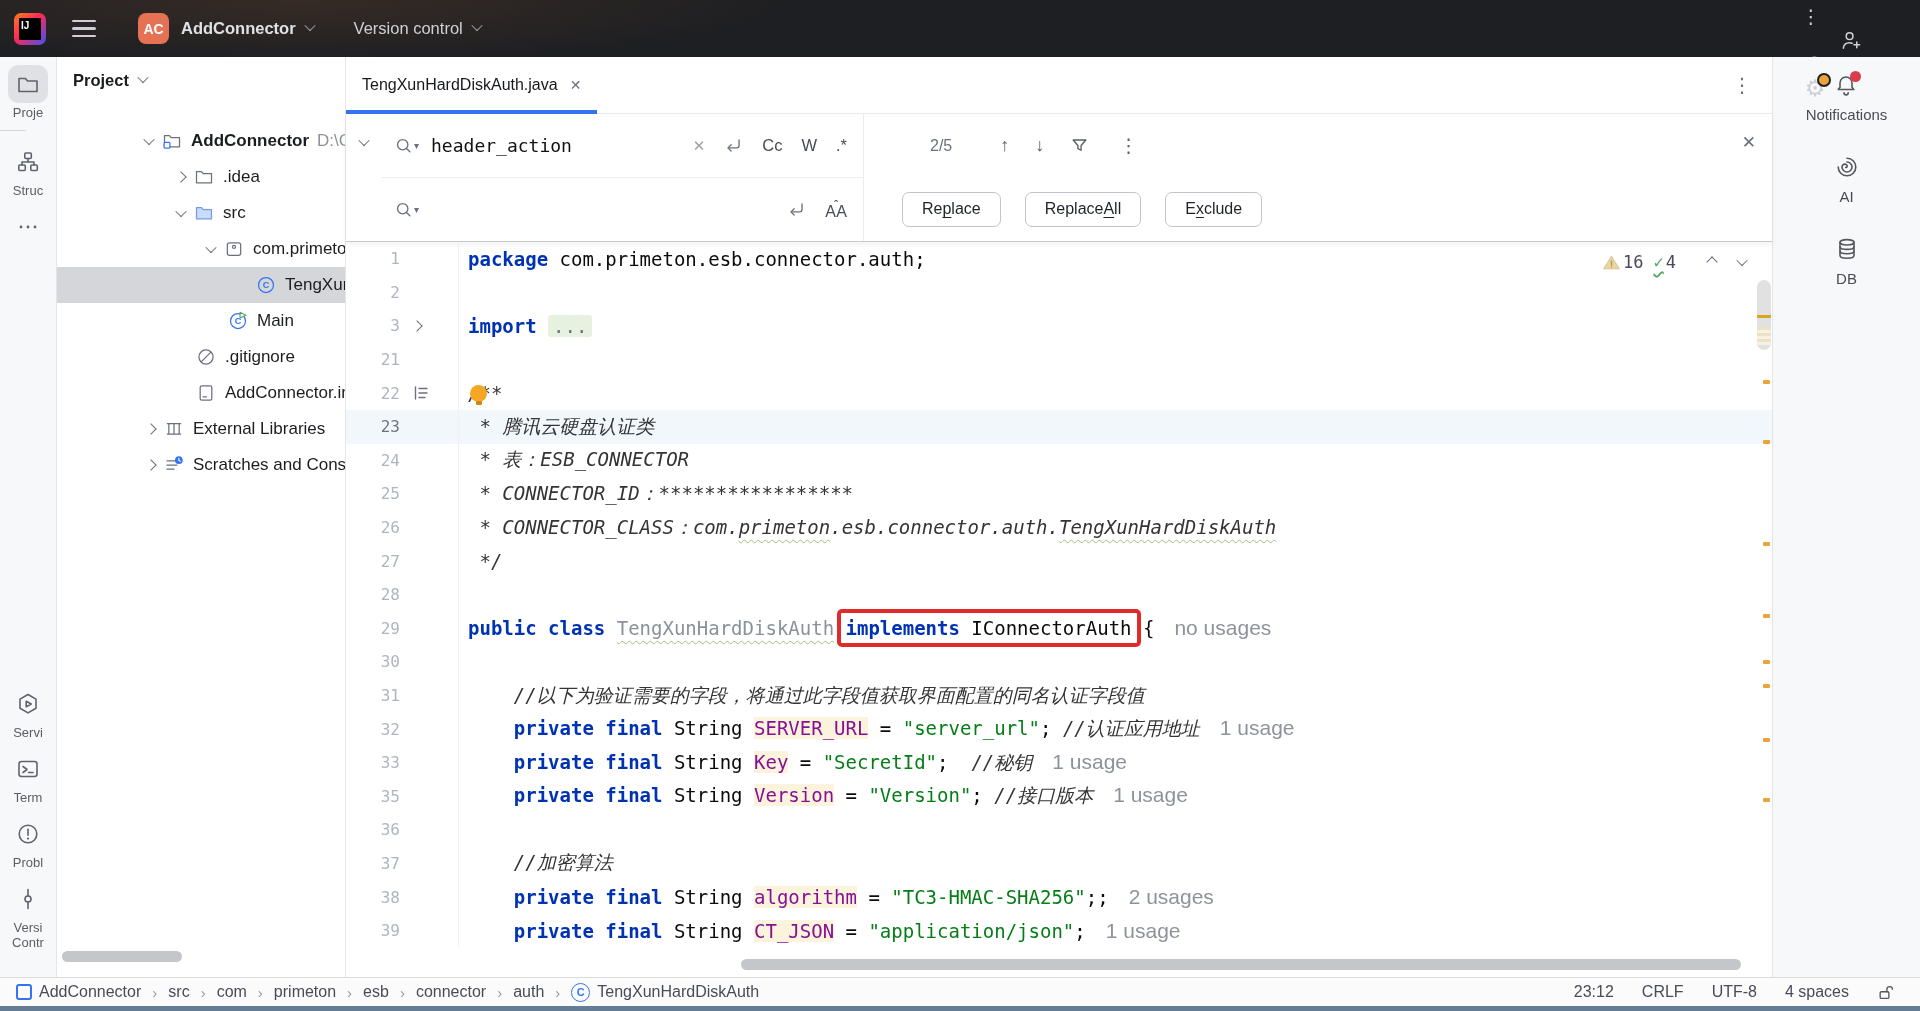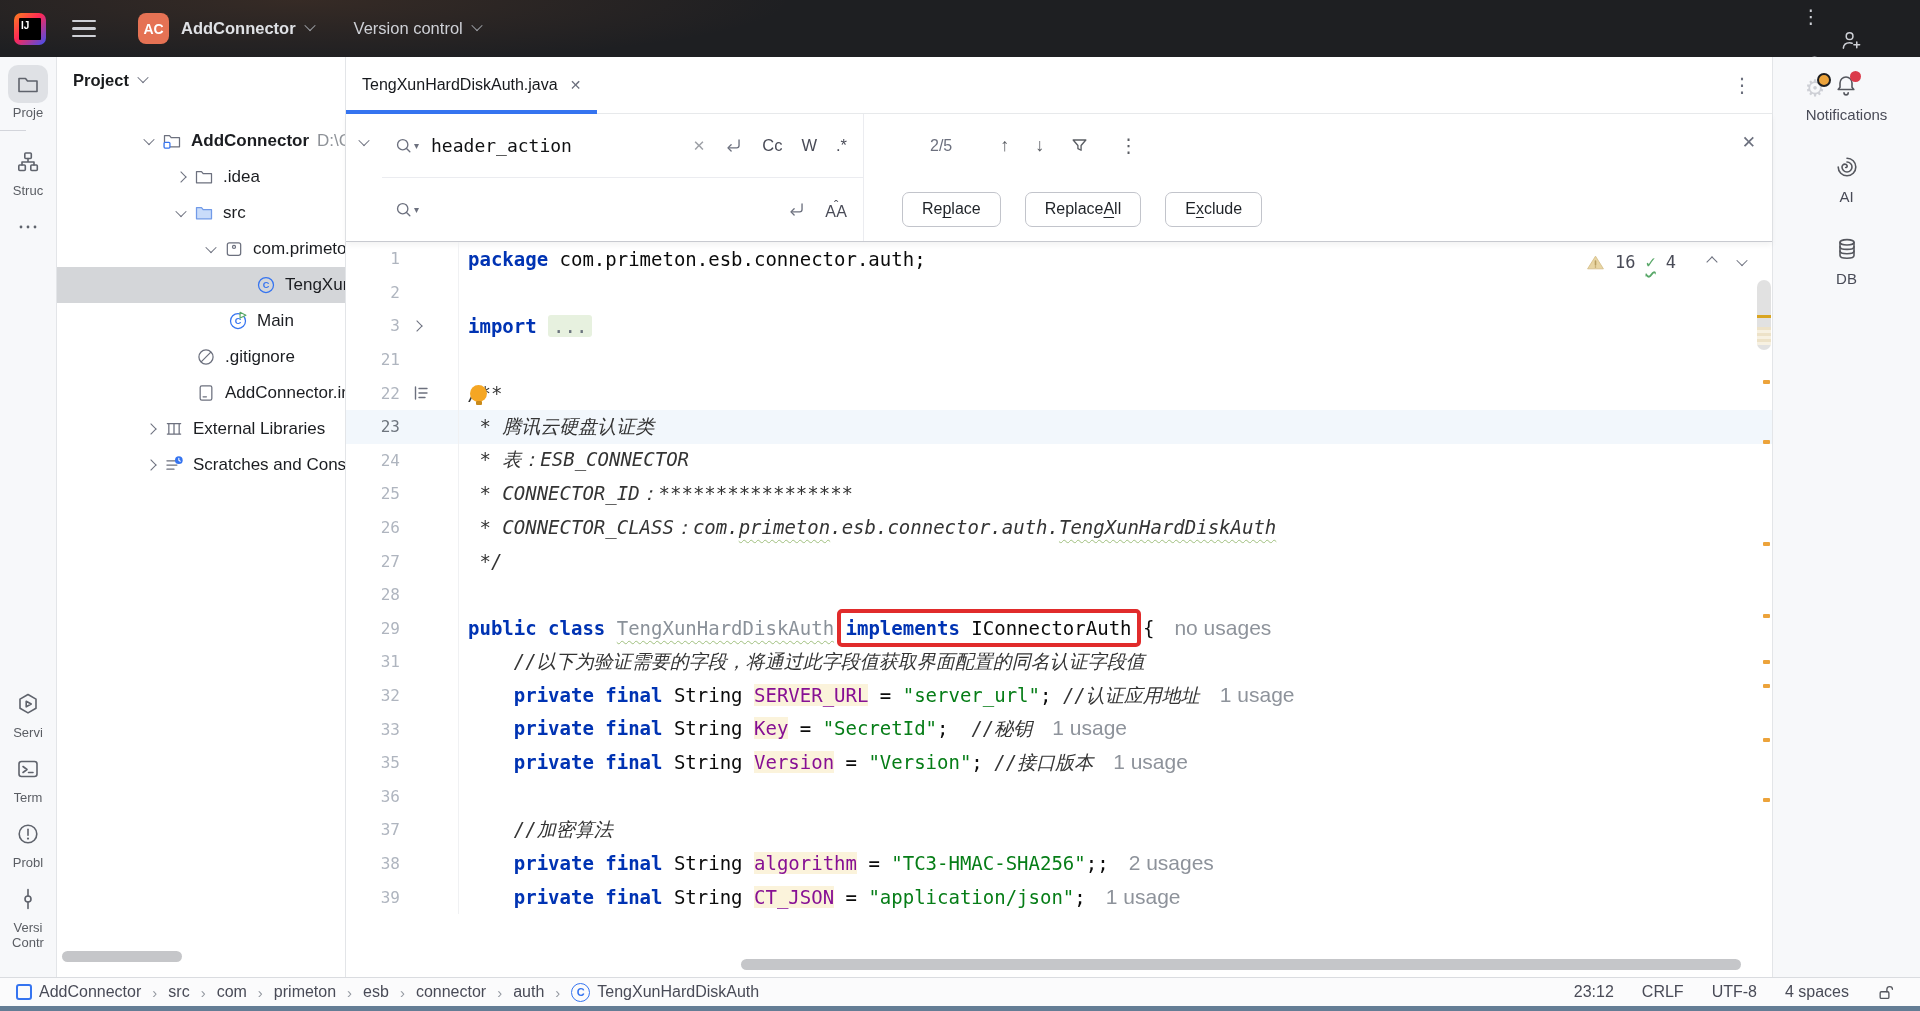--- a/index.html
+++ b/index.html
@@ -114,21 +114,21 @@
   .tok-str{color:#067D17;}
   .tok-fld{color:#871094;background:#FBF3DB;}
   .tok-cls{color:#8A9199;}
   .tok-hint{font-family:"Liberation Sans","DejaVu Sans",sans-serif;font-size:21px;color:#8E939B;margin-left:20px;font-style:normal;font-weight:normal;}
   .tok-fold{background:#E7F1DF;color:#6A737D;border-radius:3px;padding:0 5px;}
   .typo{text-decoration:underline wavy #9FBF7E;text-decoration-thickness:1px;text-underline-offset:5px;}
   .red-box{border:4px solid #E12B2B;border-radius:5px;padding:4px 5px;margin-left:-9px;margin-right:-9px;}
   .bulb{position:absolute;left:11px;top:3px;width:17px;height:17px;background:#F5A623;border-radius:50%;z-index:2;}
   .bulb::after{content:'';position:absolute;left:5.5px;bottom:-3px;width:6px;height:4px;background:#C98A1B;border-radius:1px;}
   #inspect{position:absolute;top:10px;right:26px;display:flex;align-items:center;font-size:17px;color:#494B57;}
-  #inspect .num{margin:0 10px 0 10px;}
+  #inspect .num{margin:0 10px 0 2px;}
   .check-mark{color:#59A869;font-weight:bold;text-decoration:underline wavy;text-decoration-thickness:1.5px;text-underline-offset:3px;}
   #inspect .chev{color:#6C707E;margin-left:22px;}
   #vscroll{position:absolute;top:0;right:0;width:16px;height:100%;}
   .vthumb{position:absolute;top:38px;right:1px;width:14px;height:70px;background:rgba(40,40,45,.14);border-radius:7px;}
   .mark-y{position:absolute;right:1px;width:14px;height:3px;background:#D9A521;top:73px;}
   .mark-tan{position:absolute;right:1px;width:14px;height:18px;top:85px;
     background:repeating-linear-gradient(180deg,#EDE2C8 0 3px,#F7F1E2 3px 6px);}
   .mark-o{position:absolute;right:2px;width:7px;height:4px;background:#ECA33B;border-radius:1px;}
   #hscroll{position:absolute;bottom:7px;left:395px;width:1000px;height:11px;border-radius:6px;background:rgba(90,93,99,.35);}
 
@@ -585,20 +585,27 @@
             </div>
             <div class="code-row">
               <div class="gutter">
                 <span class="lnum">29</span>
                 <span class="gicons"></span>
               </div>
               <div class="code-text"><span class="tok-kw">public class</span><span class="tok-pl"> </span><span class="tok-cls typo">TengXunHardDiskAuth</span><span class="tok-pl"> </span><span class="red-box"><span class="tok-kw">implements</span><span class="tok-pl"> IConnectorAuth</span></span><span class="tok-pl"> {</span><span class="tok-hint">no usages</span></div>
             </div>
             <div class="code-row">
               <div class="gutter">
+                <span class="lnum">30</span>
+                <span class="gicons"></span>
+              </div>
+              <div class="code-text"></div>
+            </div>
+            <div class="code-row">
+              <div class="gutter">
                 <span class="lnum">31</span>
                 <span class="gicons"></span>
               </div>
               <div class="code-text"><span class="tok-pl">    </span><span class="tok-cmt">//以下为验证需要的字段，将通过此字段值获取界面配置的同名认证字段值</span></div>
             </div>
             <div class="code-row">
               <div class="gutter">
                 <span class="lnum">32</span>
                 <span class="gicons"></span>
               </div>

